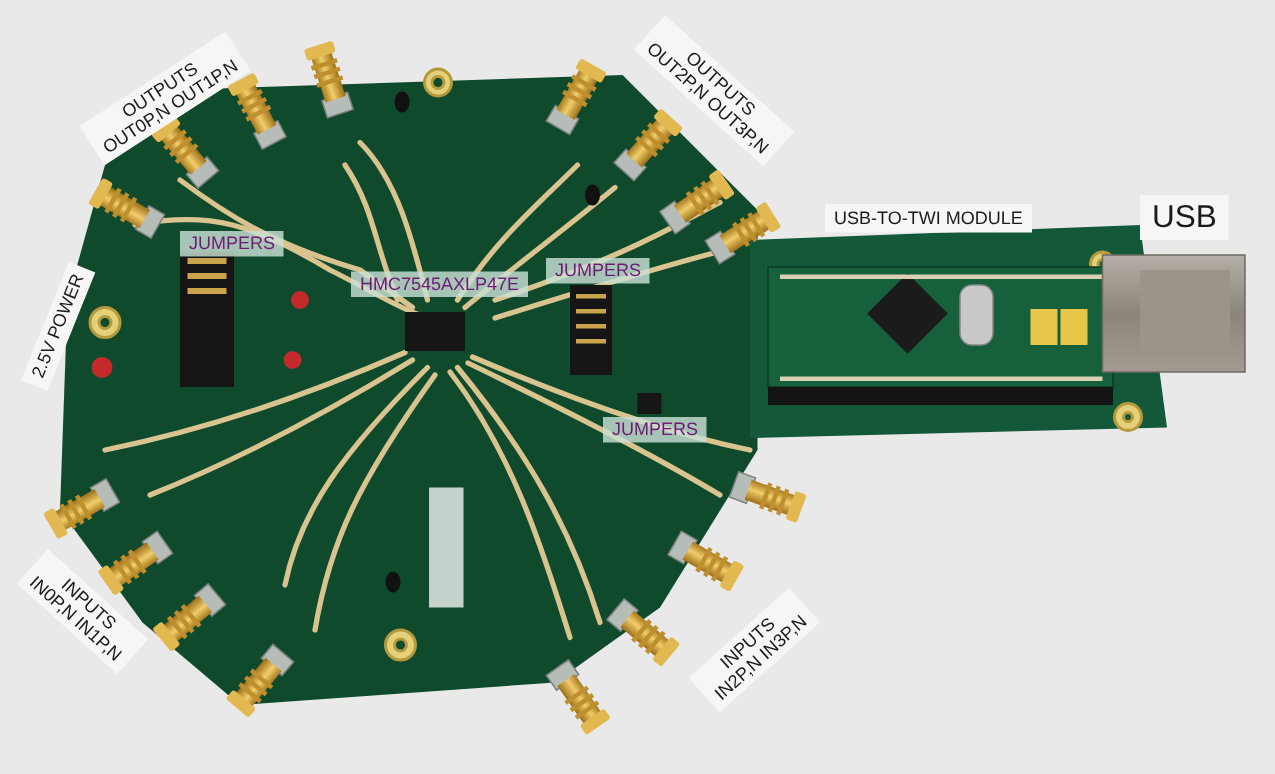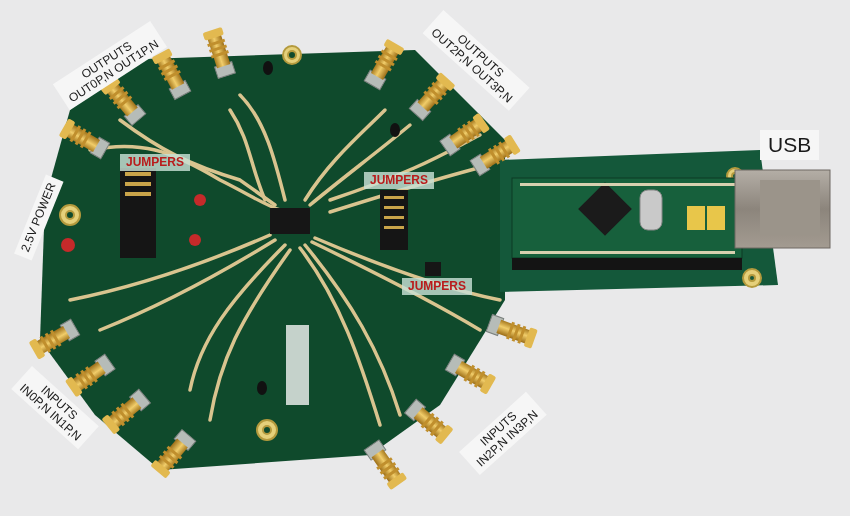--- a/index.html
+++ b/index.html
@@ -1,20 +1,20 @@
 <!DOCTYPE html>
 <html><head>
 <meta charset="utf-8">
 <style>
   html,body{margin:0;padding:0;}
   body{width:850px;height:516px;overflow:hidden;background:#e9e9ea;font-family:"Liberation Sans",sans-serif;position:relative;}
   #scene{position:absolute;left:0;top:0;width:850px;height:516px;}
   .lbl{position:absolute;color:#1a1a1a;font-family:"Liberation Sans",sans-serif;white-space:nowrap;line-height:1.05;text-align:center;}
   .lbl-white{background:#f6f6f6;padding:3px 6px;}
-  .lbl-board{background:rgba(200,225,212,0.82);color:#b91c1c;padding:2px 6px;font-size:12px;font-weight:bold;}
+  .lbl-board{background:rgba(200,225,212,0.82);color:#701a75;padding:2px 6px;font-size:12px;}
   .rot{transform-origin:center center;}
   .two-line span{display:block;}
 </style>
 </head>
 <body>
 
 <div id="scene">
 <svg width="850" height="516" viewBox="0 0 850 516" xmlns="http://www.w3.org/2000/svg">
   <defs>
     <linearGradient id="gold" x1="0" y1="0" x2="1" y2="0">
@@ -136,27 +136,29 @@
 <div class="lbl lbl-white two-line rot" style="left:52px;top:50px;font-size:12px;transform:rotate(-33deg);">
   <span>OUTPUTS</span>
   <span>OUT0P,N OUT1P,N</span>
 </div>
 
 <div class="lbl lbl-white two-line rot" style="left:418px;top:45px;font-size:12px;transform:rotate(42deg);">
   <span>OUTPUTS</span>
   <span>OUT2P,N OUT3P,N</span>
 </div>
 
+<div class="lbl lbl-white" style="left:550px;top:136px;font-size:12px;">USB-TO-TWI  MODULE</div>
 
 <div class="lbl lbl-white" style="left:760px;top:130px;font-size:21px;padding:4px 8px;">USB</div>
 
 <div class="lbl lbl-board" style="left:120px;top:154px;">JUMPERS</div>
 
 <div class="lbl lbl-board" style="left:364px;top:172px;">JUMPERS</div>
 
+<div class="lbl lbl-board" style="left:234px;top:181px;">HMC7545AXLP47E</div>
 
 <div class="lbl lbl-white rot" style="left:-4px;top:208px;font-size:12px;transform:rotate(-68deg);">2.5V POWER</div>
 
 <div class="lbl lbl-board" style="left:402px;top:278px;">JUMPERS</div>
 
 <div class="lbl lbl-white two-line rot" style="left:10px;top:392px;font-size:12px;transform:rotate(42deg);">
   <span>INPUTS</span>
   <span>IN0P,N IN1P,N</span>
 </div>
 

